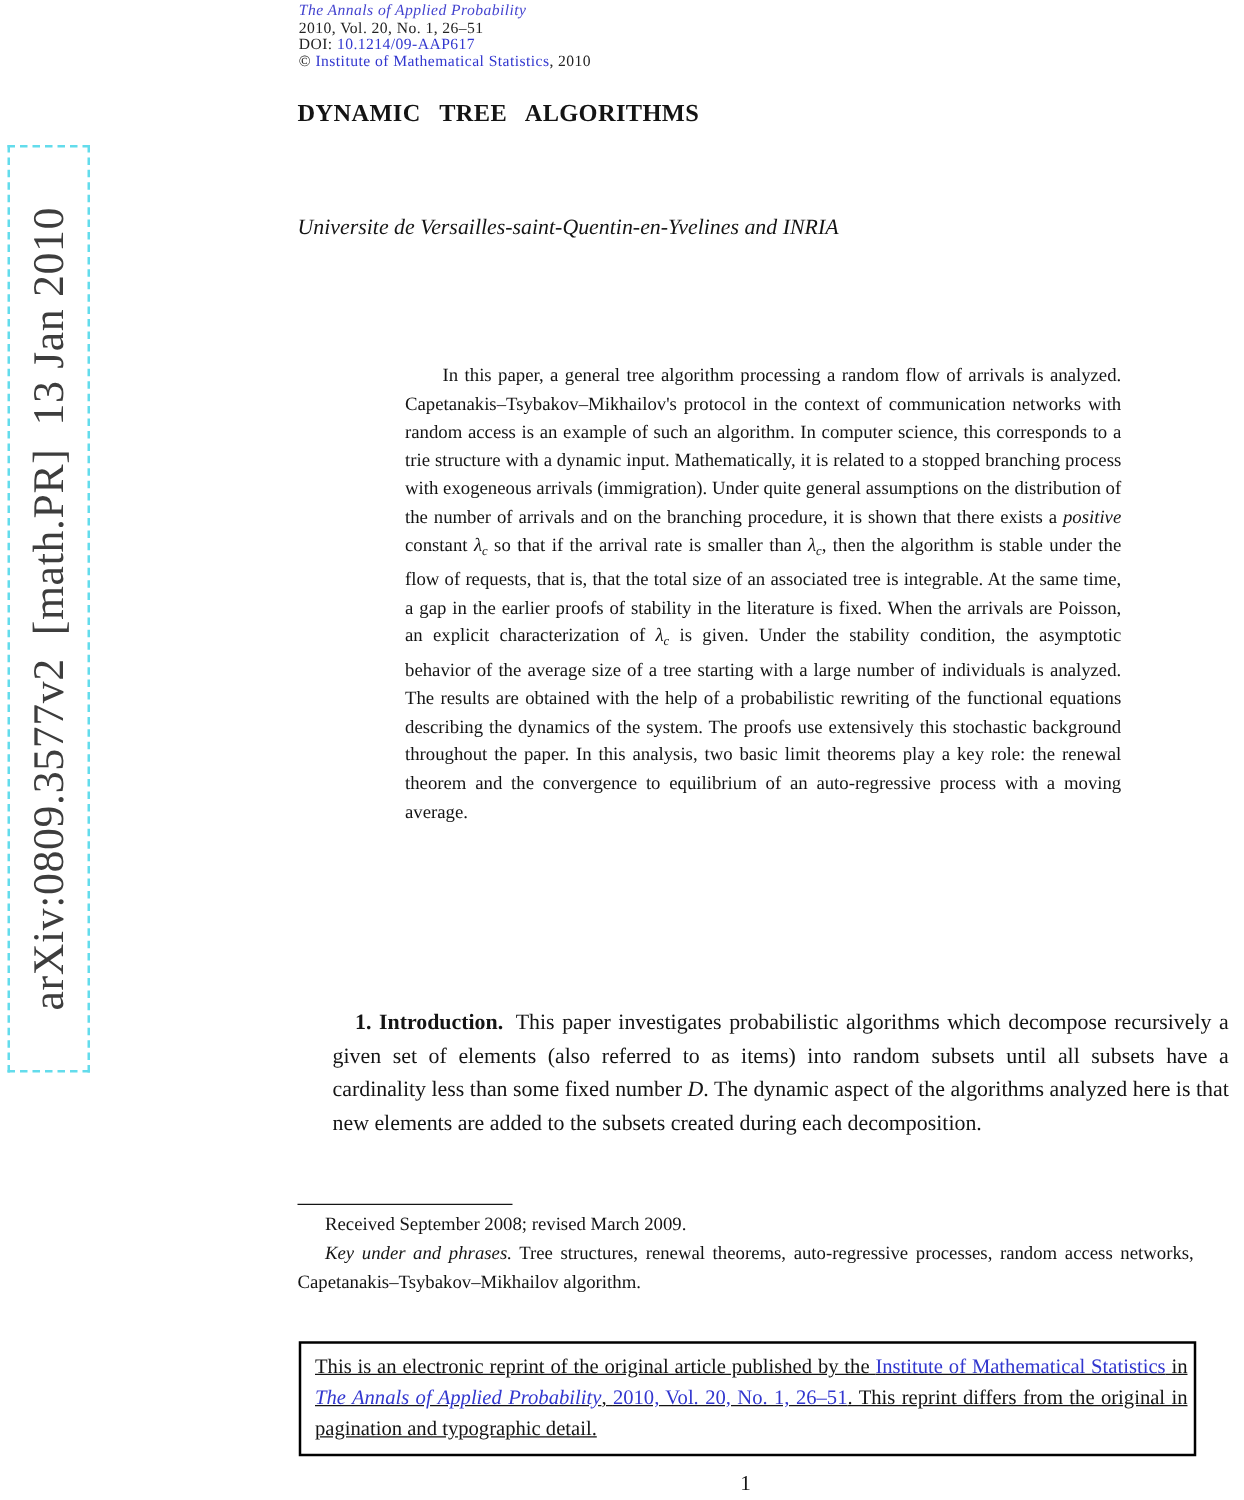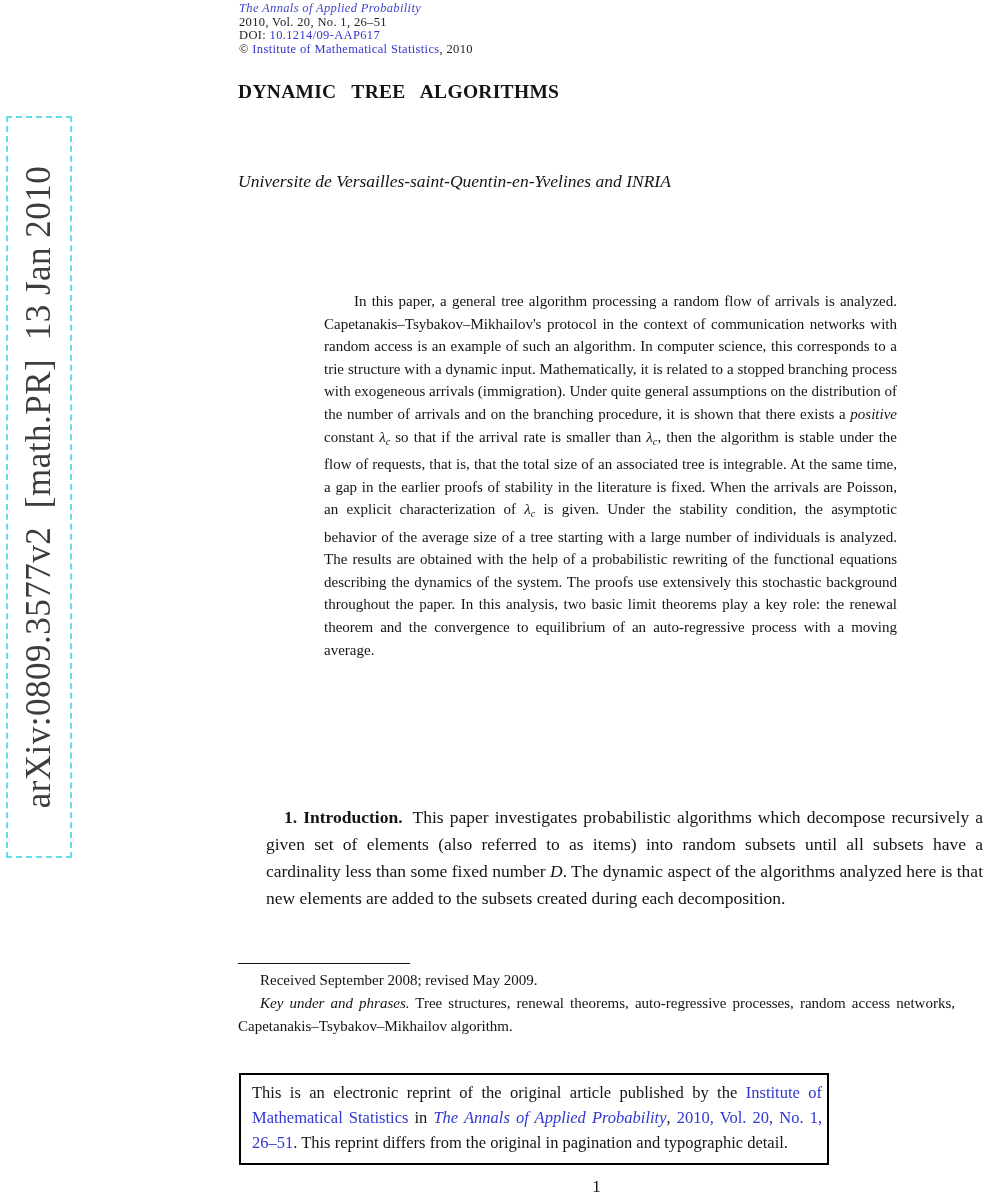--- a/index.html
+++ b/index.html
@@ -63,23 +63,23 @@
   .fn-rule { position: absolute; left: 238px; top: 963px; width: 172px; border-top: 1.2px solid #141414; }
   .footnotes {
     position: absolute; left: 238px; top: 969px; width: 717px;
     font-size: 15px; line-height: 23.2px; text-align: justify;
   }
   .footnotes p { text-indent: 22px; }
   .fn-italic { font-style: italic; }
   .fn-link { font-style: italic; color: var(--link, #3237cf); }
 
   .reprint {
-    position: absolute; left: 239px; top: 1073px; width: 590px;
+    position: absolute; left: 239px; top: 1073px; width: 718px;
     border: 2px solid #000; padding: 5px 5px 8px 11px;
-    font-size: 16.5px; line-height: 25px; text-align: justify;
+    font-size: 16.5px; line-height: 25px; text-align: justify; text-decoration: underline;
   }
 
   .pagenum { position: absolute; left: 238px; top: 1177px; width: 717px; text-align: center; font-size: 17px; }
 </style>
 </head>
 <body>
 
 <div class="page">
 
   <div class="arxiv-box">
@@ -95,21 +95,21 @@
 
   <h1 class="title">DYNAMIC TREE ALGORITHMS</h1>
   <div class="affil">Universite de Versailles-saint-Quentin-en-Yvelines and INRIA</div>
 
   <p class="abstract"><span>In this paper, a general tree algorithm processing a random flow of arrivals is analyzed. Capetanakis–Tsybakov–Mikhailov's protocol in the context of communication networks with random access is an example of such an algorithm. In computer science, this corresponds to a trie structure with a dynamic input. Mathematically, it is related to a stopped branching process with exogeneous arrivals (immigration). Under quite general assumptions on the distribution of the number of arrivals and on the branching procedure, it is shown that there exists a </span><span class="italic">positive</span><span> constant </span><span class="mvar">λ</span><sub class="msub">c</sub><span> so that if the arrival rate is smaller than </span><span class="mvar">λ</span><sub class="msub">c</sub><span>, then the algorithm is stable under the flow of requests, that is, that the total size of an associated tree is integrable. At the same time, a gap in the earlier proofs of stability in the literature is fixed. When the arrivals are Poisson, an explicit characterization of </span><span class="mvar">λ</span><sub class="msub">c</sub><span> is given. Under the stability condition, the asymptotic behavior of the average size of a tree starting with a large number of individuals is analyzed. The results are obtained with the help of a probabilistic rewriting of the functional equations describing the dynamics of the system. The proofs use extensively this stochastic background throughout the paper. In this analysis, two basic limit theorems play a key role: the renewal theorem and the convergence to equilibrium of an auto-regressive process with a moving average.</span></p>
 
   <p class="intro"><span class="sec-head">1. Introduction.</span><span>This paper investigates probabilistic algorithms which decompose recursively a given set of elements (also referred to as items) into random subsets until all subsets have a cardinality less than some fixed number </span><span class="mvar">D</span><span>. The dynamic aspect of the algorithms analyzed here is that new elements are added to the subsets created during each decomposition.</span></p>
 
   <div class="fn-rule"></div>
   <div class="footnotes">
-    <p>Received September 2008; revised May 2009.</p>
+    <p>Received September 2008; revised March 2009.</p>
     <p><span class="fn-italic">Key under and phrases.</span><span> Tree structures, renewal theorems, auto-regressive processes, random access networks, Capetanakis–Tsybakov–Mikhailov algorithm.</span></p>
   </div>
 
   <div class="reprint"><span>This is an electronic reprint of the original article published by the </span><a class="lnk">Institute of Mathematical Statistics</a><span> in </span><a class="lnk italic">The Annals of Applied Probability</a><span>, </span><a class="lnk">2010, Vol. 20, No. 1, 26–51</a><span>. This reprint differs from the original in pagination and typographic detail.</span></div>
 
   <div class="pagenum">1</div>
 
 </div>
 
 </body></html>

